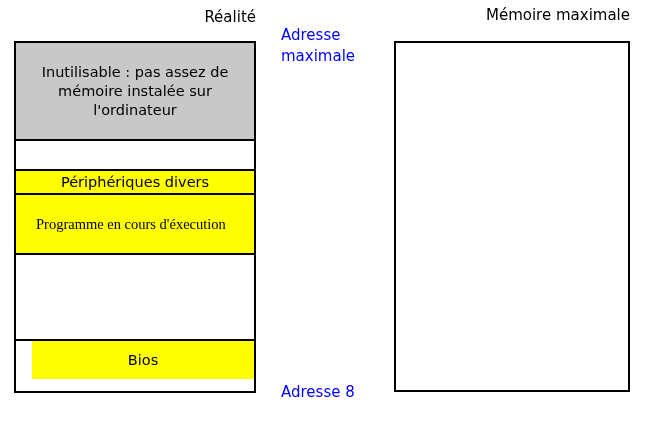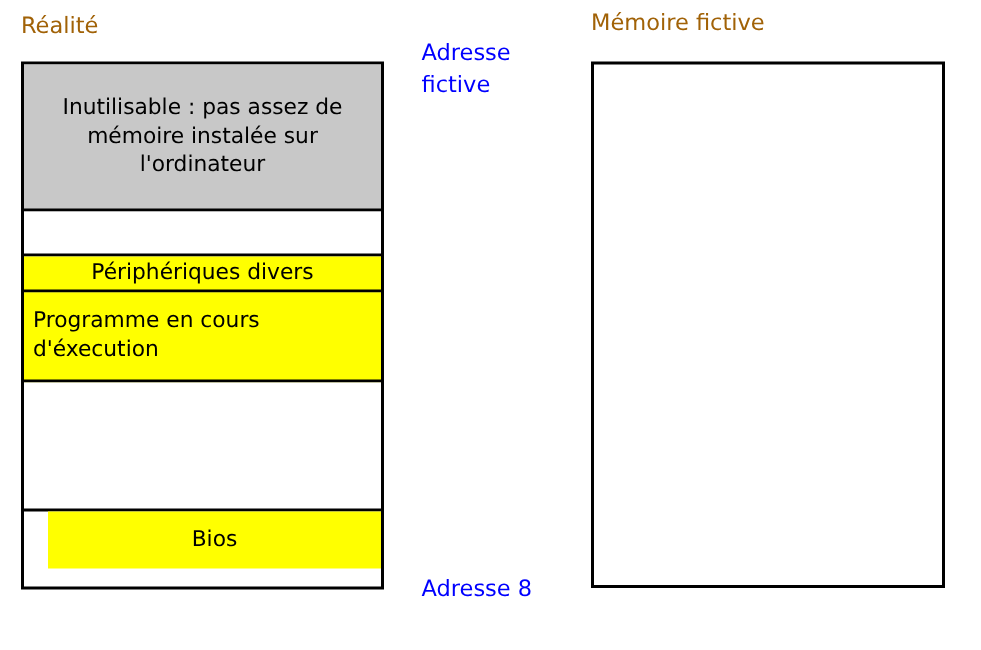--- a/index.html
+++ b/index.html
@@ -14,22 +14,22 @@
     overflow: hidden;
     font-family: "DejaVu Sans", sans-serif;
     color: #000000;
   }
 
   
   .col-title {
     position: absolute;
     font-size: 15px;
     line-height: 18px;
-    color: #a16207;
-    text-align: left;
+    color: #000000;
+    text-align: right;
     white-space: nowrap;
   }
   #title-reality {
     left: 14px;
     top: 8px;
     width: 242px;
   }
   #title-fictive {
     left: 394px;
     top: 6px;
@@ -64,21 +64,22 @@
   .seg-text {
     font-size: 14.5px;
     line-height: 19px;
     padding: 0 6px;
     text-align: center;
     width: 100%;
     box-sizing: border-box;
   }
   .seg-text.left {
     text-align: left;
-    padding-left: 6px;
+    padding-left: 20px;
+    font-family: Liberation Serif, serif;
   }
   .fill-gray  { background: #c8c8c8; }
   .fill-yellow{ background: #ffff00; }
   .fill-white { background: #ffffff; }
 
   
   #seg-unusable   { height: 98px; }
   #seg-gap-upper  { height: 30px; }
   #seg-peripheral { height: 24px; }
   #seg-program    { height: 60px; }
@@ -143,19 +144,19 @@
     <div class="seg-text"></div>
   </div>
 
   <div class="seg fill-yellow" id="seg-bios">
     <div class="seg-text">Bios</div>
   </div>
 
 </div>
 
 <div class="addr-label" id="addr-max">Adresse
-fictive</div>
+maximale</div>
 
 <div class="addr-label" id="addr-zero">Adresse 8</div>
 
-<div class="col-title" id="title-fictive">Mémoire fictive</div>
+<div class="col-title" id="title-fictive">Mémoire maximale</div>
 
 <div id="fictive-box"></div>
 
 </body></html>

